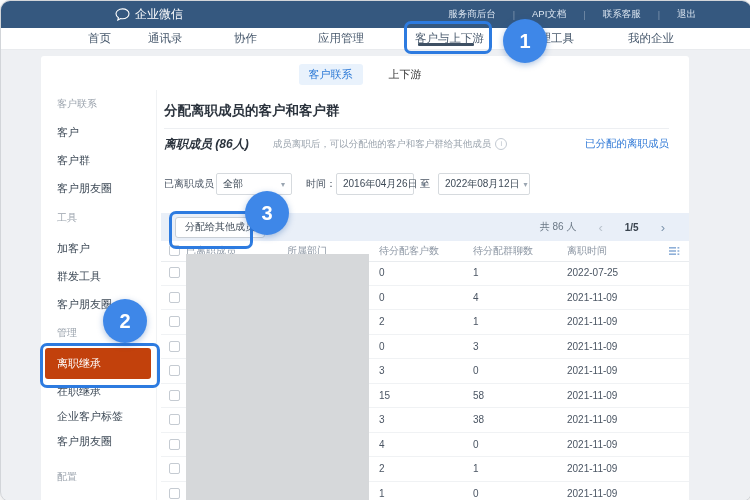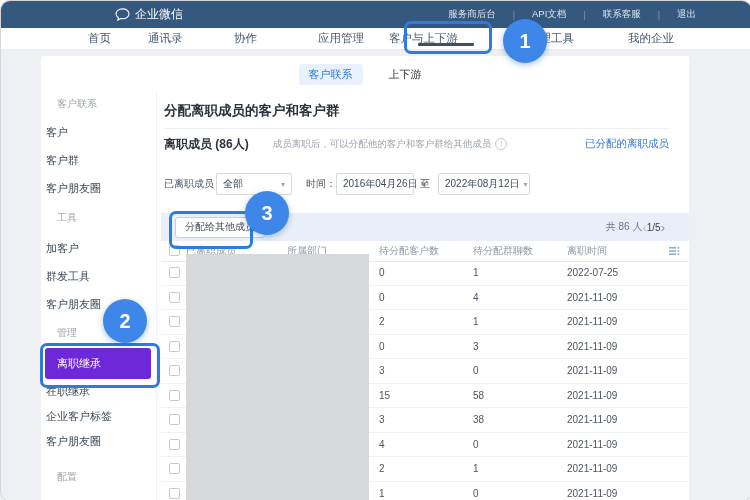--- a/index.html
+++ b/index.html
@@ -24,54 +24,54 @@
   
   .panel{position:absolute;left:40px;top:55px;width:648px;height:445px;background:#fff;border-radius:3px 3px 0 0;}
   .tabs{position:absolute;top:7px;left:0;right:0;height:22px;display:flex;justify-content:center;align-items:center;gap:16px;}
   .tab{font-size:11px;color:#333;padding:3px 10px;border-radius:3px;cursor:pointer;}
   .tab.active{background:#e9f2fc;color:#2d7ad6;}
 
   
   .sidebar{position:absolute;left:0;top:34px;bottom:0;width:115px;border-right:1px solid #f0f2f4;overflow:hidden;background:#fff;}
   .sb-header{display:flex;align-items:center;height:28px;padding-left:16px;font-size:10px;color:#9ba3ad;}
   .sb-header.h32{height:32px;}.sb-header.h30{height:30px;}.sb-header.mt8{margin-top:8px;}
-  .sb-item{display:flex;align-items:center;height:28px;padding-left:5px;font-size:11px;color:#3e4a57;cursor:pointer;}
+  .sb-item{display:flex;align-items:center;height:28px;padding-left:16px;font-size:11px;color:#3e4a57;cursor:pointer;}
   .sb-item.h25{height:25px;}
-  .sb-active{display:flex;align-items:center;height:31px;margin:0 5px 0 4px;background:#6d28d9;border-radius:3px;
+  .sb-active{display:flex;align-items:center;height:31px;margin:0 5px 0 4px;background:#c2410c;border-radius:3px;
              color:#fff;padding-left:12px;font-size:11px;cursor:pointer;}
 
   
   .main{position:absolute;left:115px;top:0;right:0;bottom:0;}
   .page-title{position:absolute;left:8px;top:46px;font-size:13.5px;font-weight:bold;color:#2b333d;}
   .title-divider{position:absolute;left:8px;right:20px;top:72px;height:1px;background:#edeff2;}
   .member-row{position:absolute;left:8px;right:20px;top:80px;height:16px;display:flex;align-items:center;}
-  .sec-title{font-size:12px;font-weight:bold;color:#2b333d;}
+  .sec-title{font-size:12px;font-weight:bold;color:#2b333d;font-style:italic;}
   .sec-desc{font-size:9.5px;color:#9aa3ad;margin-left:24px;}
   .info-icon{width:10px;height:10px;border:1px solid #c3cad2;border-radius:50%;color:#b6bec7;font-size:7px;
              line-height:10px;text-align:center;margin-left:4px;cursor:pointer;flex:0 0 auto;}
   .assigned-link{margin-left:auto;font-size:10.5px;color:#2e78d6;cursor:pointer;}
 
   .filter-row{position:absolute;left:0;right:0;top:117px;height:22px;}
   .f-label{position:absolute;top:0;line-height:22px;font-size:10px;color:#4a5563;white-space:nowrap;}
   .fl-member{left:8px;}.fl-time{left:150px;}.fl-to{left:264px;}
   .select{position:absolute;top:0;height:22px;background:#fff;border:1px solid #d6dade;border-radius:2px;
           display:flex;align-items:center;justify-content:space-between;padding:0 6px;font-size:10px;
           color:#3e4a57;box-sizing:border-box;cursor:pointer;white-space:nowrap;}
   .sel-member{left:60px;width:76px;}
   .sel-from{left:180px;width:78px;}
   .sel-to{left:282px;width:92px;}
   .caret{font-size:8px;color:#9aa5b1;margin-left:4px;}
 
   .toolbar{position:absolute;left:5px;right:0;top:157px;height:28px;background:#e9eff8;display:flex;align-items:center;}
   .assign-btn{margin-left:14px;height:21px;padding:0 9px;background:#fff;border:1px solid #c9cfd6;border-radius:3px;
               font-size:10px;color:#3e4a57;cursor:pointer;font-family:inherit;}
-  .pager{margin-left:auto;margin-right:24px;display:flex;align-items:center;gap:0;font-size:10px;color:#6b7886;}
+  .pager{margin-left:auto;margin-right:24px;display:flex;align-items:center;gap:22px;font-size:10px;color:#6b7886;}
   .pg-prev{color:#b9c2cc;font-size:13px;line-height:1;cursor:pointer;}
   .pg-next{color:#7e95ad;font-size:13px;line-height:1;cursor:pointer;}
-  .pg-num{color:#39434e;font-weight:normal;}
+  .pg-num{color:#39434e;font-weight:bold;}
 
   .thead{position:absolute;left:5px;right:0;top:185px;height:20px;border-bottom:1px solid #e9ecef;
          font-size:10px;color:#8d97a4;}
   .th{position:absolute;top:0;line-height:20px;white-space:nowrap;}
   .th1{left:25px;}.th2{left:126px;}.th3{left:218px;}.th4{left:312px;}.th5{left:406px;}
   .checkbox{position:absolute;left:8px;top:4px;width:11px;height:11px;border:1px solid #c5cbd2;border-radius:2px;
             background:#fff;cursor:pointer;box-sizing:border-box;}
   .col-icon{position:absolute;right:9px;top:4px;cursor:pointer;}
 
   .tbody{position:absolute;left:5px;right:0;top:205px;bottom:0;overflow:hidden;}
@@ -115,21 +115,21 @@
         <span class="tb-link">退出</span>
       </div>
   </div>
 
   <div class="navbar" id="nav">
     <div class="nav-underline"></div>
   <span class="nav-item" style="left: 87px;">首页</span>
       <span class="nav-item" style="left: 147px;">通讯录</span>
       <span class="nav-item" style="left: 233px;">协作</span>
       <span class="nav-item" style="left: 317px;">应用管理</span>
-      <span class="nav-item active" style="left: 388px;">客户与上下游</span>
+      <span class="nav-item active" style="left: 414px;">客户与上下游</span>
       <span class="nav-item" style="left: 527px;">管理工具</span>
       <span class="nav-item" style="left: 627px;">我的企业</span>
     </div>
 
   <div class="panel">
     <div class="tabs" id="tabs">
         <span class="tab active">客户联系</span>
         <span class="tab">上下游</span>
       </div>
     <div class="sidebar" id="sidebar">

